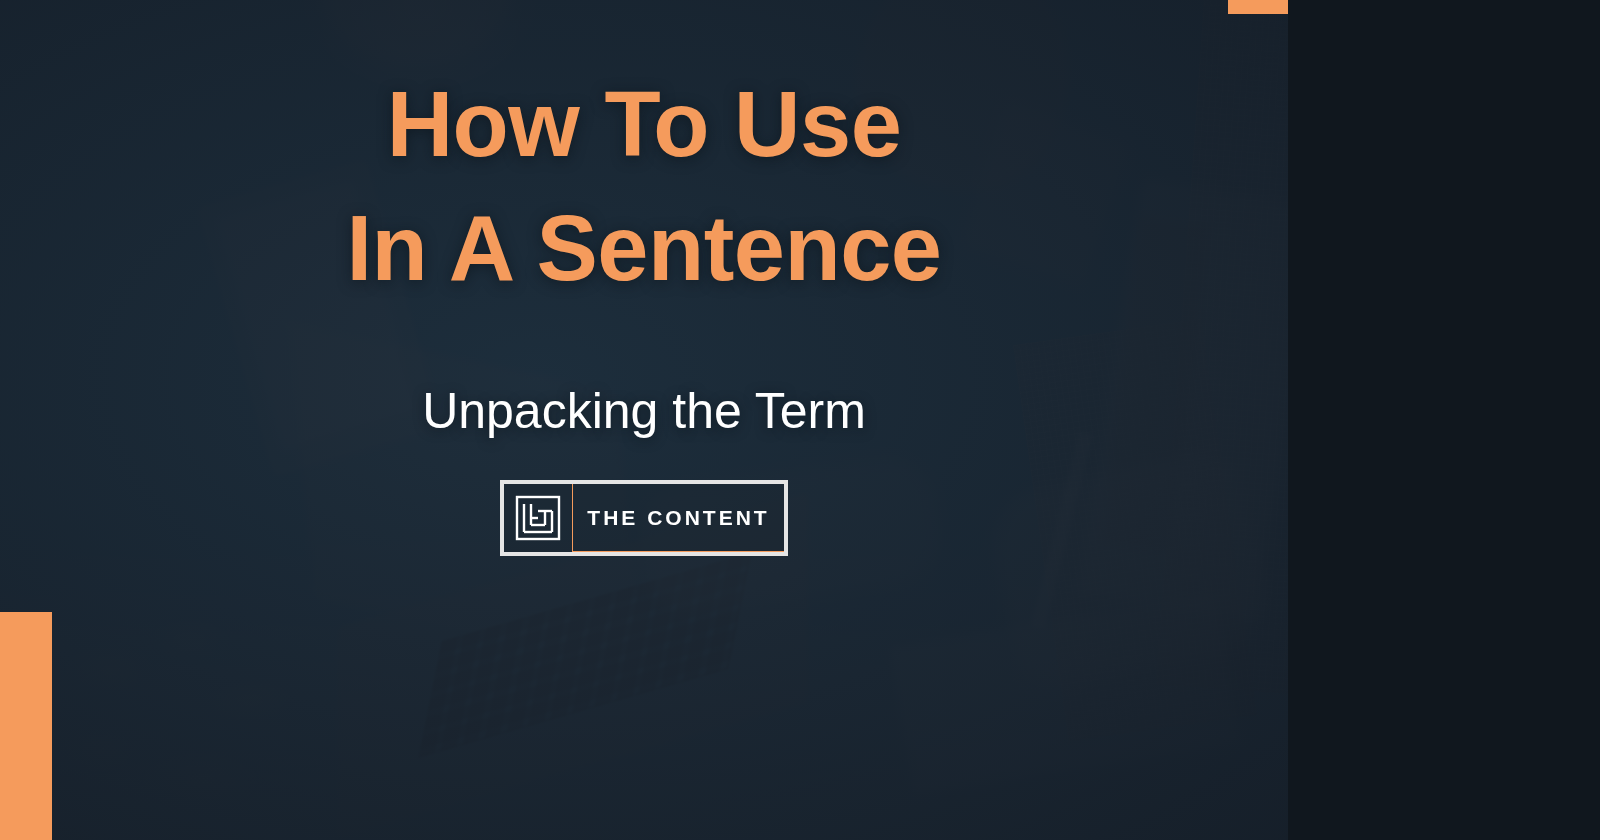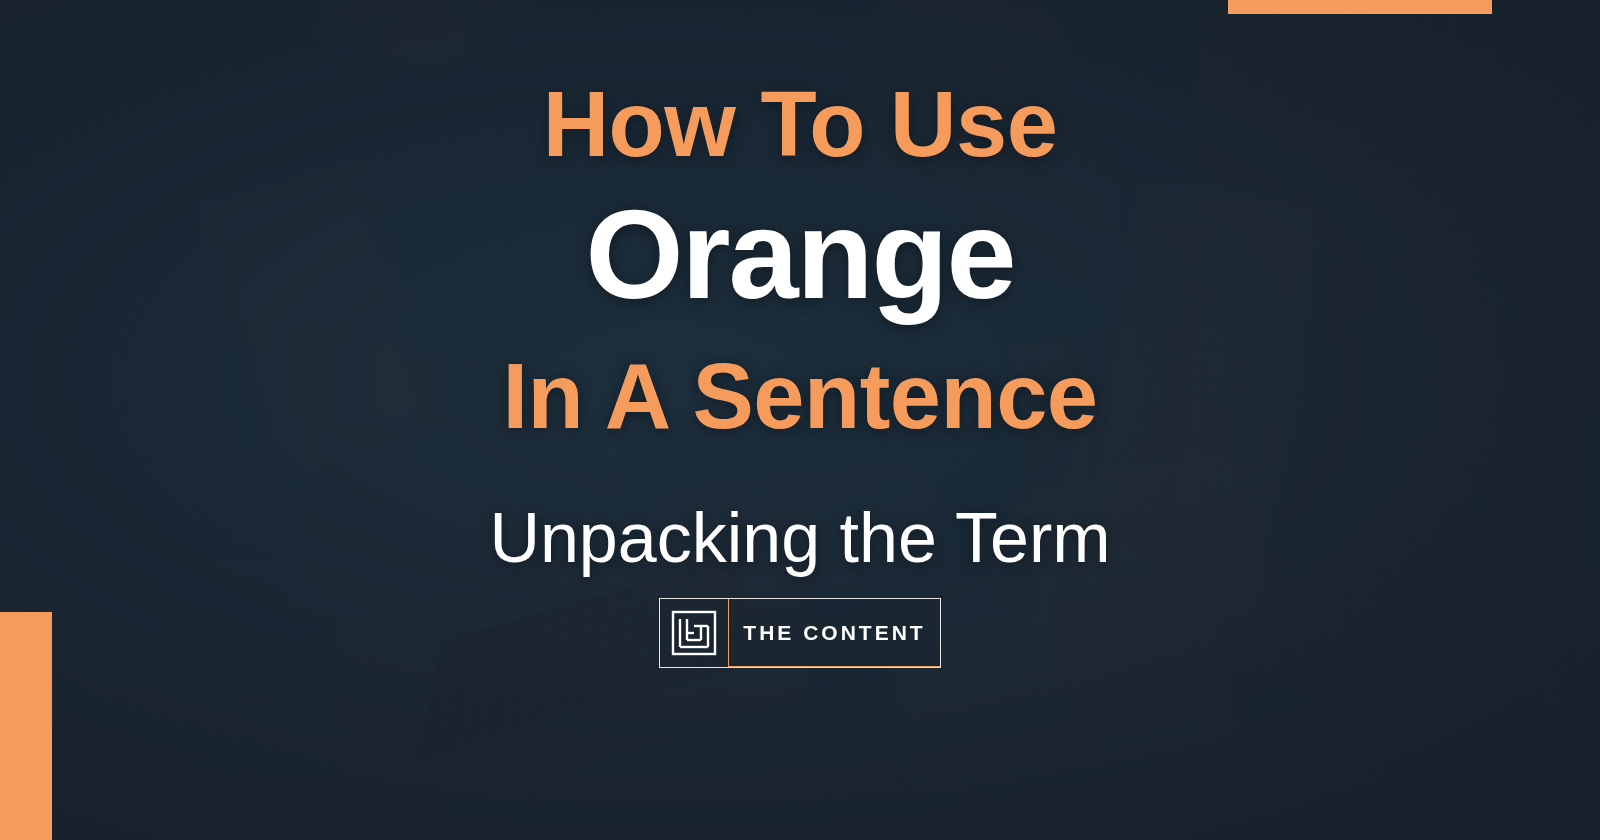--- a/index.html
+++ b/index.html
@@ -2,21 +2,21 @@
 <html><head>
 <meta charset="utf-8">
 <style>
   html, body {
     margin: 0;
     padding: 0;
     background: #10171e;
   }
   #canvas {
     position: relative;
-    width: 1600px;
+    width: 1288px;
     height: 840px;
     overflow: hidden;
     background: #0c4a6e;
     font-family: "Liberation Sans", sans-serif;
   }
 
   
   .bg-photo {
     position: absolute;
     inset: 0;
@@ -209,35 +209,35 @@
     font-size: 126px;
     color: #ffffff;
     letter-spacing: -2px;
   }
   .t3 {
     margin-top: 32px;
     font-size: 92px;
     color: #f59b5c;
   }
   .subtitle {
-    margin-top: 56px;
-    font-size: 70px;
+    margin-top: 88px;
+    font-size: 50px;
     font-weight: 300;
     color: #ffffff;
     letter-spacing: 0px;
     white-space: nowrap;
     text-shadow: 0 2px 12px rgba(10,16,22,0.55);
   }
 
   
   .logo {
-    margin-top: 20px;
+    margin-top: 40px;
     display: flex;
     align-items: stretch;
-    border: 1px solid #e5e5e5;
+    border: 4px solid #e5e5e5;
     height: 68px;
     background: rgba(25,35,46,0.30);
   }
   .logo-mark {
     width: 68px;
     border-right: 1px solid #f59b5c;
     display: flex;
     align-items: center;
     justify-content: center;
     flex: 0 0 auto;
@@ -296,21 +296,20 @@
     <div class="bg-vignette"></div>
   </div>
 
   <div class="accent-bar-top"></div>
   <div class="accent-block-left"></div>
 
   <div class="content">
 
     <div class="title-line t1">How To Use</div>
 
-    <div class="title-line t2">Orange</div>
 
     <div class="title-line t3">In A Sentence</div>
 
     <div class="subtitle">Unpacking the Term</div>
 
     <div class="logo">
       <div class="logo-mark">
         <svg width="46" height="46" viewBox="0 0 46 46" fill="none" stroke="#ffffff" stroke-width="2.4" stroke-linecap="butt">
           <rect x="2" y="2" width="42" height="42"></rect>
           <path d="M9 9 V37"></path>

